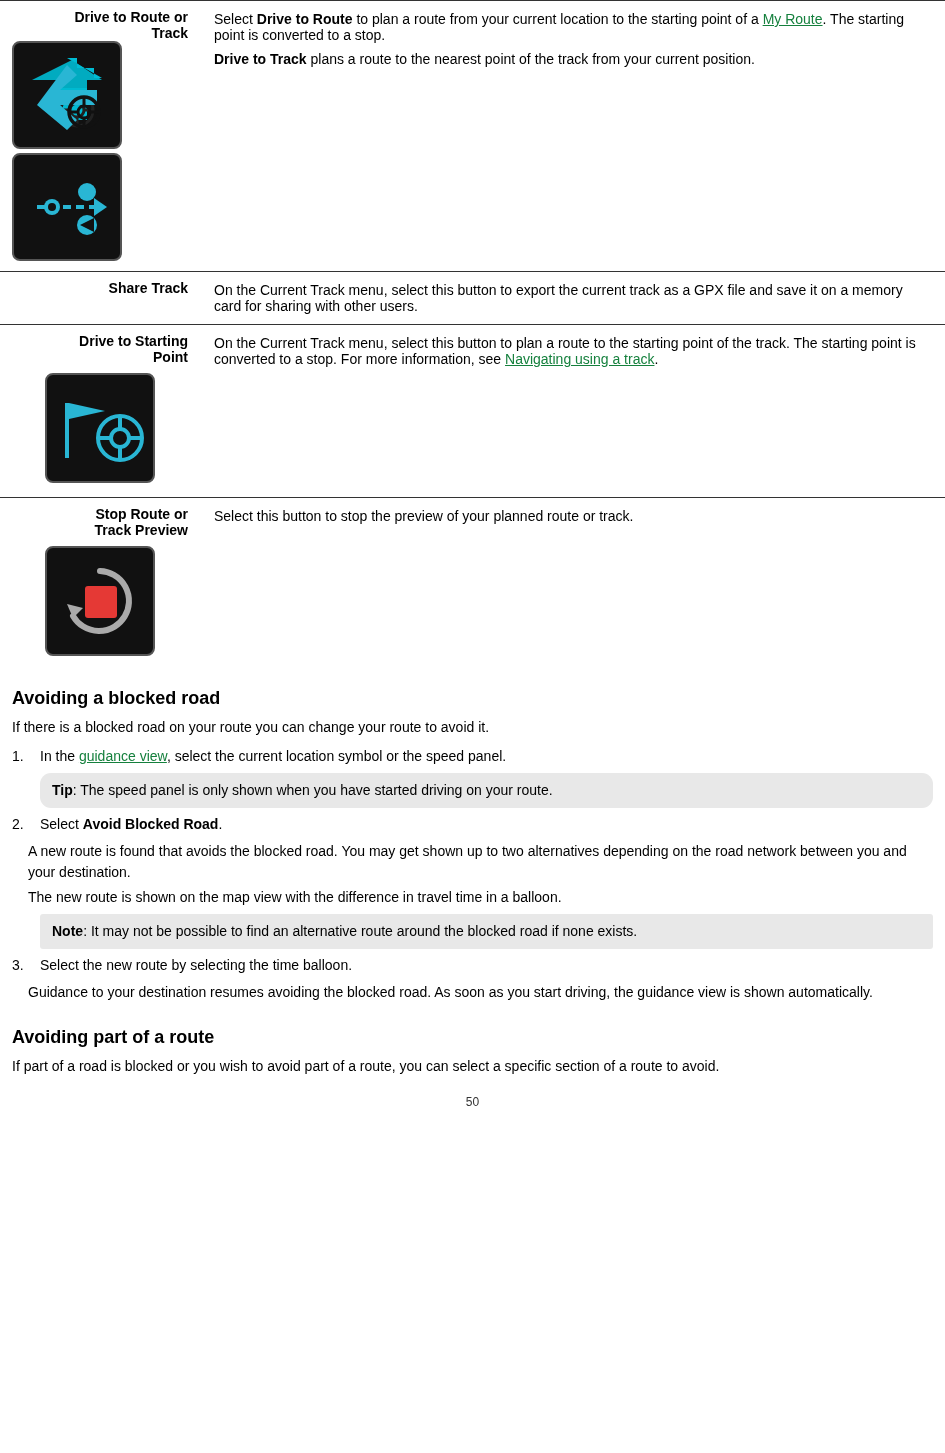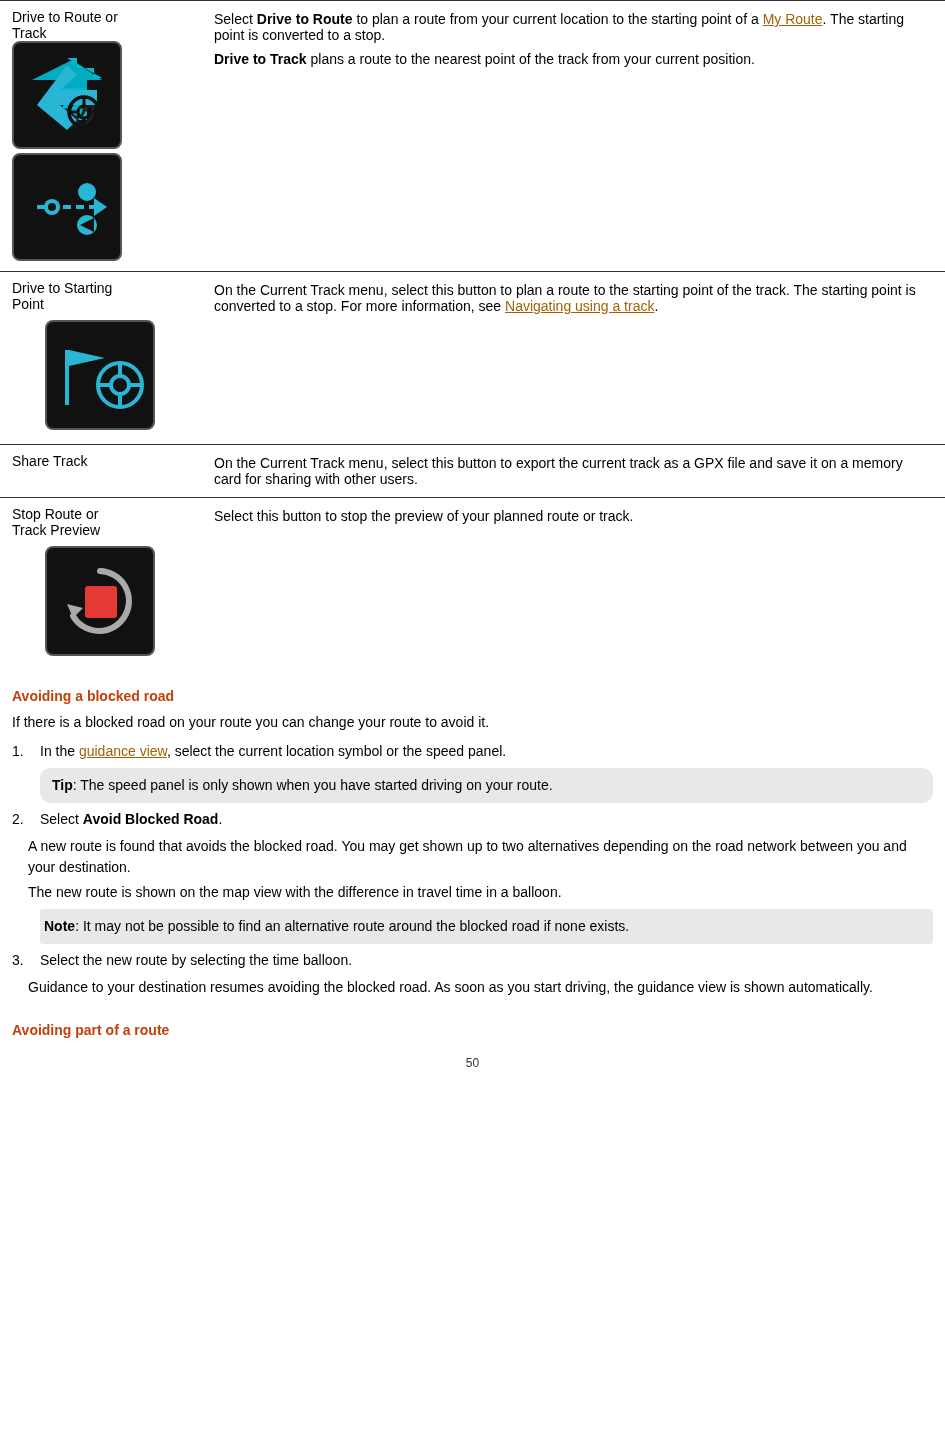--- a/index.html
+++ b/index.html
@@ -18,22 +18,22 @@
     }
 
     table td {
       border-top: 1.5px solid #333;
       padding: 10px 12px;
       vertical-align: top;
     }
 
     .col-term {
       width: 200px;
-      font-weight: normal;
-      text-align: left;
+      font-weight: bold;
+      text-align: right;
       padding-top: 8px;
     }
 
     .col-desc {
       padding-left: 14px;
     }
 
     .icon-box {
       width: 110px;
       height: 110px;
@@ -70,27 +70,27 @@
       height: 108px;
       border: 2px solid #555;
       border-radius: 8px;
       background: #111;
       display: flex;
       align-items: center;
       justify-content: center;
     }
 
     a {
-      color: #a16207;
+      color: #15803d;
     }
 
     .section-heading {
-      font-size: 14px;
+      font-size: 18px;
       font-weight: bold;
-      color: #c2410c;
+      color: #000000;
       margin: 18px 12px 8px 12px;
     }
 
     .section-content {
       padding: 0 12px;
       margin-bottom: 8px;
       line-height: 1.5;
     }
 
     .numbered-list {
@@ -116,21 +116,21 @@
       line-height: 1.5;
     }
 
     .tip-box .tip-label {
       font-weight: bold;
     }
 
     .note-box {
       background: #e8e8e8;
       border-radius: 3px;
-      padding: 7px 4px;
+      padding: 7px 12px;
       margin: 6px 0 6px 28px;
       line-height: 1.5;
     }
 
     .note-box .note-label {
       font-weight: bold;
     }
 
     .sub-content {
       margin-left: 16px;
@@ -201,20 +201,29 @@
       </div>
     </td>
     <td class="col-desc">
       <p style="margin-bottom:8px;">Select <strong>Drive to Route</strong> to plan a route from your current location to the starting point of a <a href="#">My Route</a>. The starting point is converted to a stop.</p>
       <p><strong>Drive to Track</strong> plans a route to the nearest point of the track from your current position.</p>
     </td>
   </tr>
 
   <tr>
     <td class="col-term">
+      <div>Share Track</div>
+    </td>
+    <td class="col-desc">
+      <p>On the Current Track menu, select this button to export the current track as a GPX file and save it on a memory card for sharing with other users.</p>
+    </td>
+  </tr>
+
+  <tr>
+    <td class="col-term">
       <div>Drive to Starting<br>Point</div>
       <div class="icon-box">
         <svg width="90" height="90" viewBox="0 0 90 90">
 
           <rect x="10" y="20" width="4" height="55" fill="#29b6d4"></rect>
           <polygon points="14,20 50,28 14,36" fill="#29b6d4"></polygon>
 
           <circle cx="65" cy="55" r="22" fill="none" stroke="#29b6d4" stroke-width="4"></circle>
           <circle cx="65" cy="55" r="9" fill="none" stroke="#29b6d4" stroke-width="4"></circle>
           <line x1="65" y1="33" x2="65" y2="46" stroke="#29b6d4" stroke-width="4"></line>
@@ -222,29 +231,20 @@
           <line x1="43" y1="55" x2="56" y2="55" stroke="#29b6d4" stroke-width="4"></line>
           <line x1="74" y1="55" x2="87" y2="55" stroke="#29b6d4" stroke-width="4"></line>
         </svg>
       </div>
     </td>
     <td class="col-desc">
       <p>On the Current Track menu, select this button to plan a route to the starting point of the track. The starting point is converted to a stop. For more information, see <a href="#">Navigating using a track</a>.</p>
     </td>
   </tr>
 
-  <tr>
-    <td class="col-term">
-      <div>Share Track</div>
-    </td>
-    <td class="col-desc">
-      <p>On the Current Track menu, select this button to export the current track as a GPX file and save it on a memory card for sharing with other users.</p>
-    </td>
-  </tr>
-
 
   <tr>
     <td class="col-term">
       <div>Stop Route or<br>Track Preview</div>
       <div class="icon-box">
         <svg width="90" height="90" viewBox="0 0 90 90">
 
           <path d="M45 15 A30 30 0 1 1 18 60" fill="none" stroke="#aaa" stroke-width="6" stroke-linecap="round"></path>
           <polygon points="12,48 18,62 28,52" fill="#aaa"></polygon>
 
@@ -287,17 +287,18 @@
       <span class="num">3.</span>
       <span>Select the new route by selecting the time balloon.</span>
     </div>
     <div class="sub-content">Guidance to your destination resumes avoiding the blocked road. As soon as you start driving, the guidance view is shown automatically.</div>
 
   </div>
 </div>
 
 <div style="margin-top: 24px;">
   <div class="section-heading">Avoiding part of a route</div>
+  <div class="section-content">If part of a road is blocked or you wish to avoid part of a route, you can select a specific section of a route to avoid.</div>
 </div>
 
 <div class="page-footer">
   <span>50</span>
 </div>
 
 </body></html>

